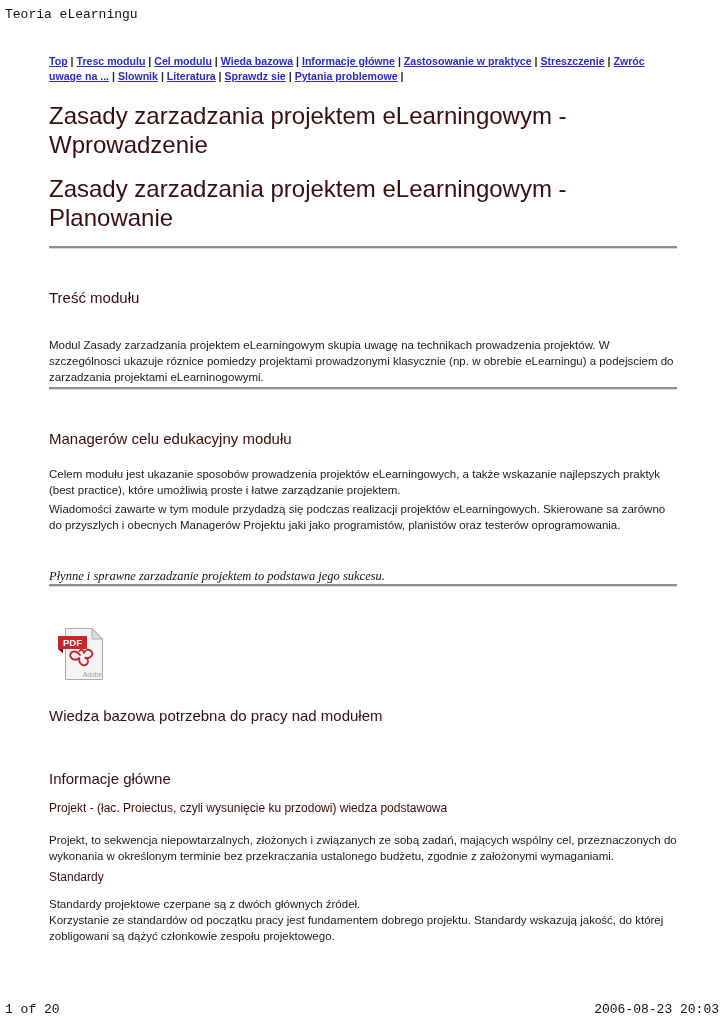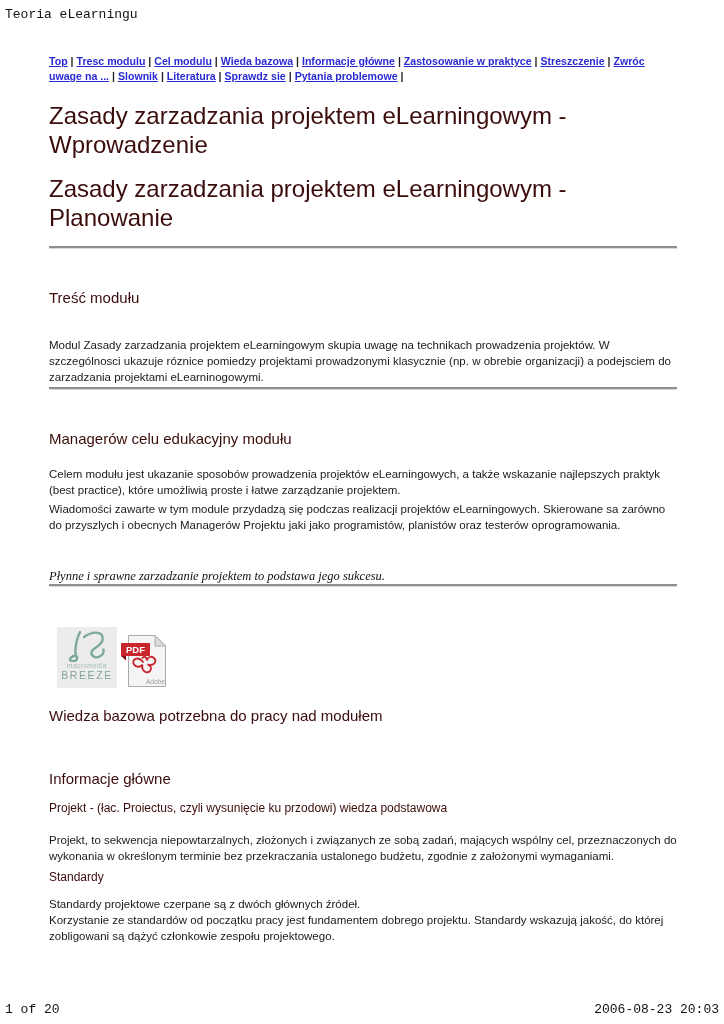--- a/index.html
+++ b/index.html
@@ -78,43 +78,32 @@
 <div class="print-header">Teoria eLearningu</div>
 
 <nav class="abs nav"><a href="#">Top</a><span class="sep"> | </span><a href="#">Tresc modulu</a><span class="sep"> | </span><a href="#">Cel modulu</a><span class="sep"> | </span><a href="#">Wieda bazowa</a><span class="sep"> | </span><a href="#">Informacje główne</a><span class="sep"> | </span><a href="#">Zastosowanie w praktyce</a><span class="sep"> | </span><a href="#">Streszczenie</a><span class="sep"> | </span><a href="#">Zwróc uwage na ...</a><span class="sep"> | </span><a href="#">Slownik</a><span class="sep"> | </span><a href="#">Literatura</a><span class="sep"> | </span><a href="#">Sprawdz sie</a><span class="sep"> | </span><a href="#">Pytania problemowe</a><span class="sep"> | </span></nav>
 
 <h1 class="abs h1a">Zasady zarzadzania projektem eLearningowym - Wprowadzenie</h1>
 <h1 class="abs h1b">Zasady zarzadzania projektem eLearningowym - Planowanie</h1>
 
 <hr class="rule r1">
 
 <h2 class="abs h2-tresc">Treść modułu</h2>
-<p class="abs p p-tresc">Modul Zasady zarzadzania projektem eLearningowym skupia uwagę na technikach prowadzenia projektów. W szczególnosci ukazuje róznice pomiedzy projektami prowadzonymi klasycznie (np. w obrebie organizacji) a podejsciem do zarzadzania projektami eLearninogowymi.</p>
+<p class="abs p p-tresc">Modul Zasady zarzadzania projektem eLearningowym skupia uwagę na technikach prowadzenia projektów. W szczególnosci ukazuje róznice pomiedzy projektami prowadzonymi klasycznie (np. w obrebie eLearningu) a podejsciem do zarzadzania projektami eLearninogowymi.</p>
 
 <hr class="rule r2">
 
 <h2 class="abs h2-cel">Managerów celu edukacyjny modułu</h2>
 <p class="abs p p-cel1">Celem modułu jest ukazanie sposobów prowadzenia projektów eLearningowych, a także wskazanie najlepszych praktyk (best practice), które umożliwią proste i łatwe zarządzanie projektem.</p>
 <p class="abs p p-cel2">Wiadomości zawarte w tym module przydadzą się podczas realizacji projektów eLearningowych. Skierowane sa zarówno do przyszlych i obecnych Managerów Projektu jaki jako programistów, planistów oraz testerów oprogramowania.</p>
 <p class="abs quote">Płynne i sprawne zarzadzanie projektem to podstawa jego sukcesu.</p>
 
 <hr class="rule r3">
 
 <div class="abs attachments">
-  <div class="breeze-box">
-    <svg width="46" height="33" viewBox="0 0 46 33">
-      <g class="breeze-stroke">
-        <path d="M16 3 C13 9 11 19 11.5 26.5"></path>
-        <path d="M11.5 26.5 C6 27.5 4 32 8.5 32.2 C13 32.4 14.5 28.5 11.5 26.5"></path>
-        <path d="M20 8 C31 0.5 40 3.5 38.5 11 C37.5 16.5 30 18.5 28 22 C26 25.5 30 29.5 34.5 28 C38.5 26.5 40 23.5 39.5 20.5"></path>
-      </g>
-    </svg>
-    <div class="mm-small">macromedia</div>
-    <div class="mm-big">BREEZE</div>
-  </div>
 
   <svg class="pdf-icon" width="47" height="54" viewBox="0 0 47 54">
     <path d="M8.5 1.5 H35 L45.5 12 V52.5 H8.5 Z" fill="#f4f4f4" stroke="#aaaaaa"></path>
     <path d="M35 1.5 V12 H45.5 Z" fill="#dddddd" stroke="#aaaaaa"></path>
     <path d="M1 22 L6 22 L6 26.5 Z" fill="#7c1216"></path>
     <rect x="1" y="9" width="29" height="13" fill="#c9252d"></rect>
     <text x="6" y="19" font-size="9.5" font-weight="bold" fill="#ffffff" font-family="Liberation Sans, sans-serif">PDF</text>
     <path d="M23 28 C18 21.5 11 25.5 14 30.5 C16 33.8 21 33.2 22.5 30.5 C21 36.5 26.5 40.5 30 37 C32.5 34.5 30.5 31 27.5 30.5 C33.5 32.5 37.5 27.5 34 24 C31.5 21.5 27.5 23 27 26.5 C26.5 22.5 24 21.8 22.5 24" fill="none" stroke="#c9252d" stroke-width="1.8" stroke-linecap="round"></path>
     <text x="26" y="49.5" font-size="6.5" fill="#9b9b9b" font-family="Liberation Sans, sans-serif">Adobe</text>
   </svg>

